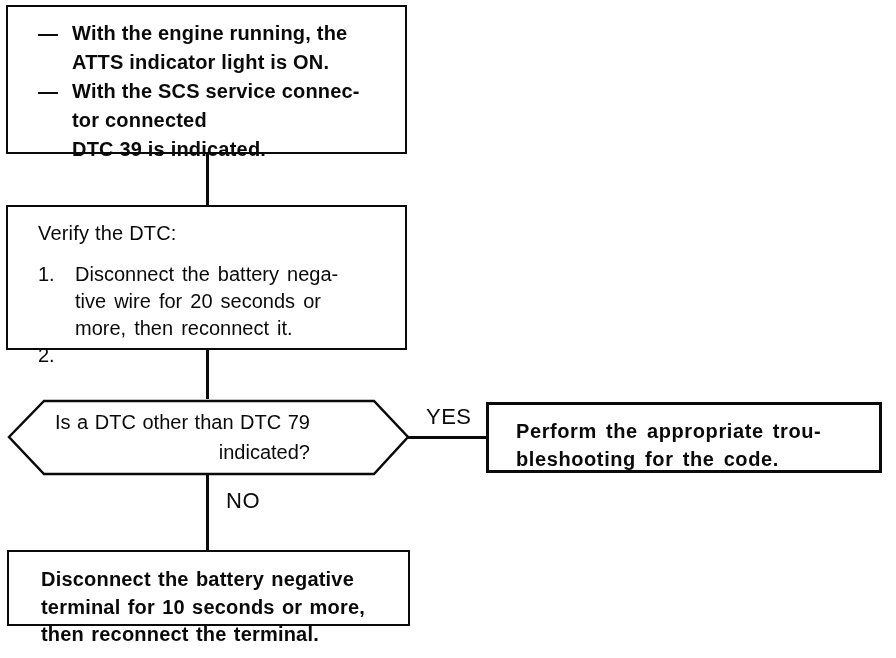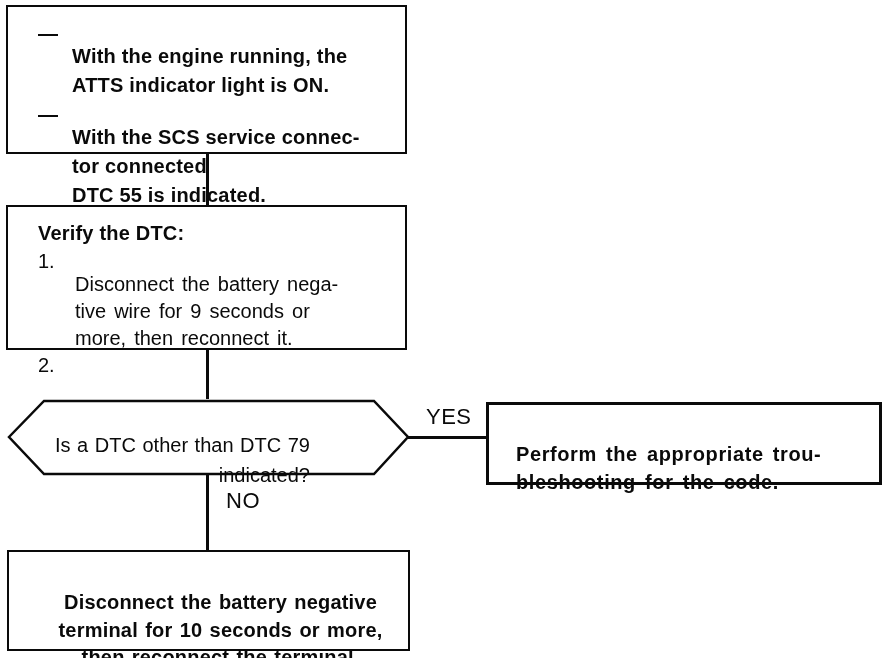--- a/index.html
+++ b/index.html
@@ -17,21 +17,20 @@
     overflow: hidden;
   }
   .box {
     position: absolute;
     background: #ffffff;
     border: 2px solid #0a0a0a;
     box-sizing: border-box;
   }
   .pre {
     white-space: pre-line;
-    margin-top: 23px;
   }
   
   .symptom {
     left: 6px; top: 5px; width: 401px; height: 149px;
     padding: 12px 8px 0 30px;
     font-weight: 700;
     font-size: 20px;
     line-height: 29px;
     letter-spacing: 0.2px;
   }
@@ -40,23 +39,23 @@
     grid-template-columns: 34px 1fr;
   }
   
   .verify {
     left: 6px; top: 205px; width: 401px; height: 145px;
     padding: 13px 6px 0 30px;
     font-size: 20px;
     line-height: 27px;
   }
   .verify .heading {
-    font-weight: 700;
+    font-weight: 400;
     letter-spacing: 0.2px;
-    margin-bottom: 1px;
+    margin-bottom: 14px;
   }
   .verify .step {
     display: grid;
     grid-template-columns: 37px 1fr;
     word-spacing: 2.5px;
   }
   
   .hex-wrap {
     position: absolute;
     left: 6px; top: 397px; width: 406px; height: 80px; text-align: right;
@@ -64,39 +63,38 @@
   .hex-wrap svg { position: absolute; left: 0; top: 0; }
   .hex-text {
     position: absolute;
     left: 49px; top: 10px;
     font-size: 20px;
     line-height: 30px;
     word-spacing: 1px;
   }
   
   .yesbox {
-    left: 486px; top: 402px; width: 396px; height: 83px;
+    left: 486px; top: 402px; width: 396px; height: 71px;
     border-width: 3px;
     padding: 12px 12px 4px 27px;
     font-weight: 700;
     font-size: 20px;
     line-height: 28px;
     letter-spacing: 0.6px;
     word-spacing: 3px;
   }
   
   .nobox {
-    left: 7px; top: 550px; width: 403px; height: 101px;
+    left: 7px; top: 550px; width: 403px; height: 76px;
     padding: 14px 8px 0 32px;
     font-weight: 700;
     font-size: 20px;
     line-height: 27.5px;
     letter-spacing: 0.2px;
     word-spacing: 1.5px;
-    text-align: center;
   }
   
   .vline {
     position: absolute;
     width: 2.5px;
     background: #0a0a0a;
   }
   .hline {
     position: absolute;
     height: 2.5px;
@@ -124,32 +122,32 @@
   <div class="box symptom">
     <div class="item">
       <span>—</span>
       <span class="pre">With the engine running, the
 ATTS indicator light is ON.</span>
     </div>
     <div class="item">
       <span>—</span>
       <span class="pre">With the SCS service connec-
 tor connected
-DTC 55 is indicated.</span>
+DTC 39 is indicated.</span>
     </div>
   </div>
 
   <div class="vline v1"></div>
 
   <div class="box verify">
     <div class="heading">Verify the DTC:</div>
     <div class="step">
       <span>1.</span>
       <span class="pre">Disconnect the battery nega-
-tive wire for 9 seconds or
+tive wire for 20 seconds or
 more, then reconnect it.</span>
     </div>
     <div class="step">
       <span>2.</span>
     </div>
   </div>
 
   <div class="vline v2"></div>
 
   <div class="hex-wrap">

